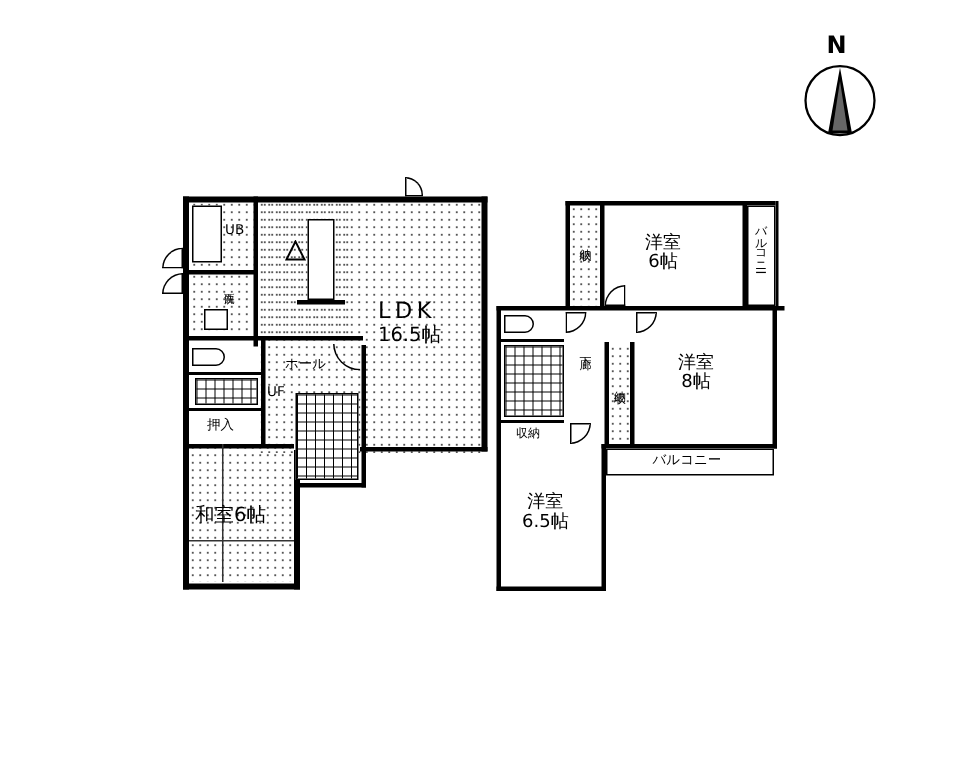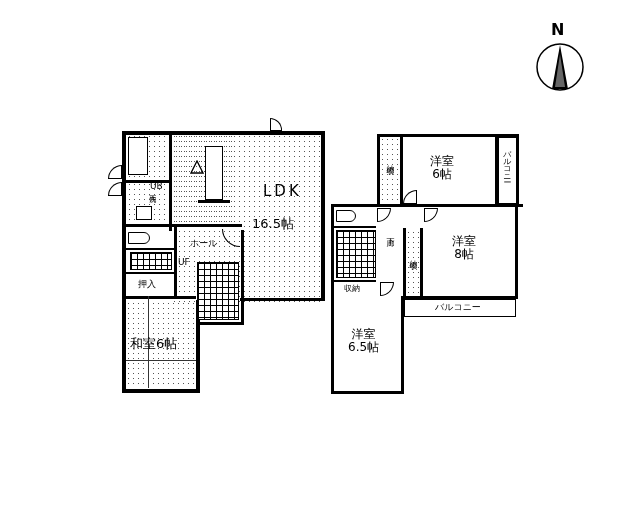--- a/index.html
+++ b/index.html
@@ -52,21 +52,21 @@
 
   <div class="wall" style="left:169px;top:131px;width:3px;height:100px;"></div>
   <div class="wall" style="left:126px;top:180px;width:46px;height:3px;"></div>
   <div class="wall" style="left:126px;top:224px;width:116px;height:3px;"></div>
   <div class="wall" style="left:126px;top:248px;width:50px;height:2px;"></div>
   <div class="wall" style="left:126px;top:272px;width:50px;height:2px;"></div>
   <div class="wall" style="left:126px;top:296px;width:70px;height:3px;"></div>
   <div class="wall" style="left:174px;top:224px;width:3px;height:72px;"></div>
 
   <div class="thin" style="left:128px;top:137px;width:20px;height:38px;"></div>
-  <div class="lbl small" style="left:150px;top:150px;margin-top:32px;">UB</div>
+  <div class="lbl small" style="left:150px;top:150px;">UB</div>
 
   <div class="thin" style="left:136px;top:206px;width:16px;height:14px;"></div>
   <div class="lbl" style="left:148px;top:190px;font-size:7px;writing-mode:vertical-rl;">洗面</div>
 
   <div class="thin" style="left:205px;top:146px;width:18px;height:54px;"></div>
   <div class="wall" style="left:198px;top:200px;width:32px;height:3px;"></div>
   <svg class="abs" style="left:190px;top:160px" width="14" height="14">
       <polygon points="7,1 1,13 13,13" fill="none" stroke="#000" stroke-width="1.3"></polygon>
     </svg>
 
@@ -77,21 +77,21 @@
   <div class="stairs" style="left:197px;top:262px;width:42px;height:58px;"></div>
 
   <div class="lbl small" style="left:190px;top:239px;">ホール</div>
   <div class="door" style="left:222px;top:229px;width:18px;height:18px;border-radius:0 0 0 18px;border-top:none;border-right:none;"></div>
 
   <div class="lbl small" style="left:138px;top:280px;">押入</div>
 
   <div class="wall" style="left:148px;top:296px;width:1px;height:92px;background:#333"></div>
   <div class="wall" style="left:126px;top:360px;width:70px;height:1px;background:#333"></div>
 
-  <div class="lbl big" style="left:252px;top:184px;letter-spacing:3px;margin-left:11px;">LDK</div>
+  <div class="lbl big" style="left:252px;top:200px;letter-spacing:3px;">LDK</div>
   <div class="lbl big" style="left:252px;top:217px;font-size:13px;">16.5帖</div>
 
   <div class="lbl" style="left:130px;top:337px;font-size:13px;">和室6帖</div>
 
   <div class="door" style="left:108px;top:165px;width:14px;height:14px;border-radius:14px 0 0 0;"></div>
   <div class="door" style="left:108px;top:182px;width:14px;height:14px;border-radius:14px 0 0 0;"></div>
   <div class="door" style="left:270px;top:118px;width:12px;height:13px;border-radius:0 12px 0 0;"></div>
 </div>
 
 <div class="abs" style="left:0;top:0;width:640px;height:512px;">

